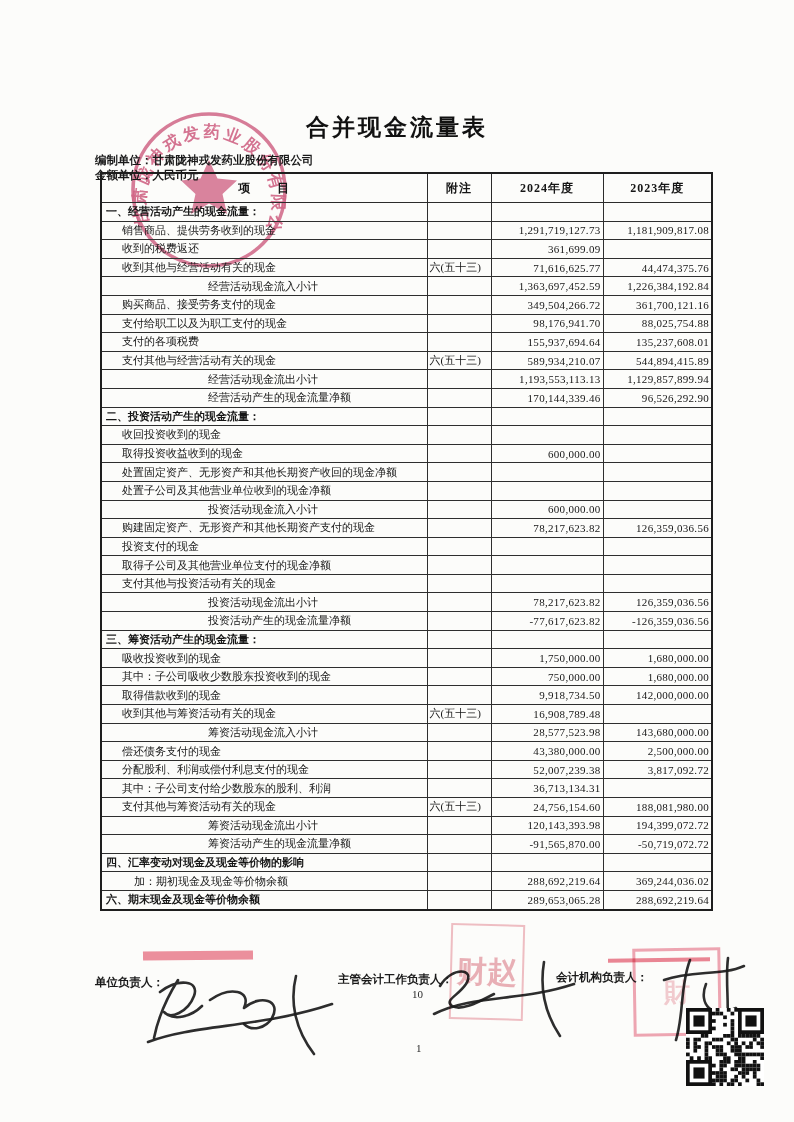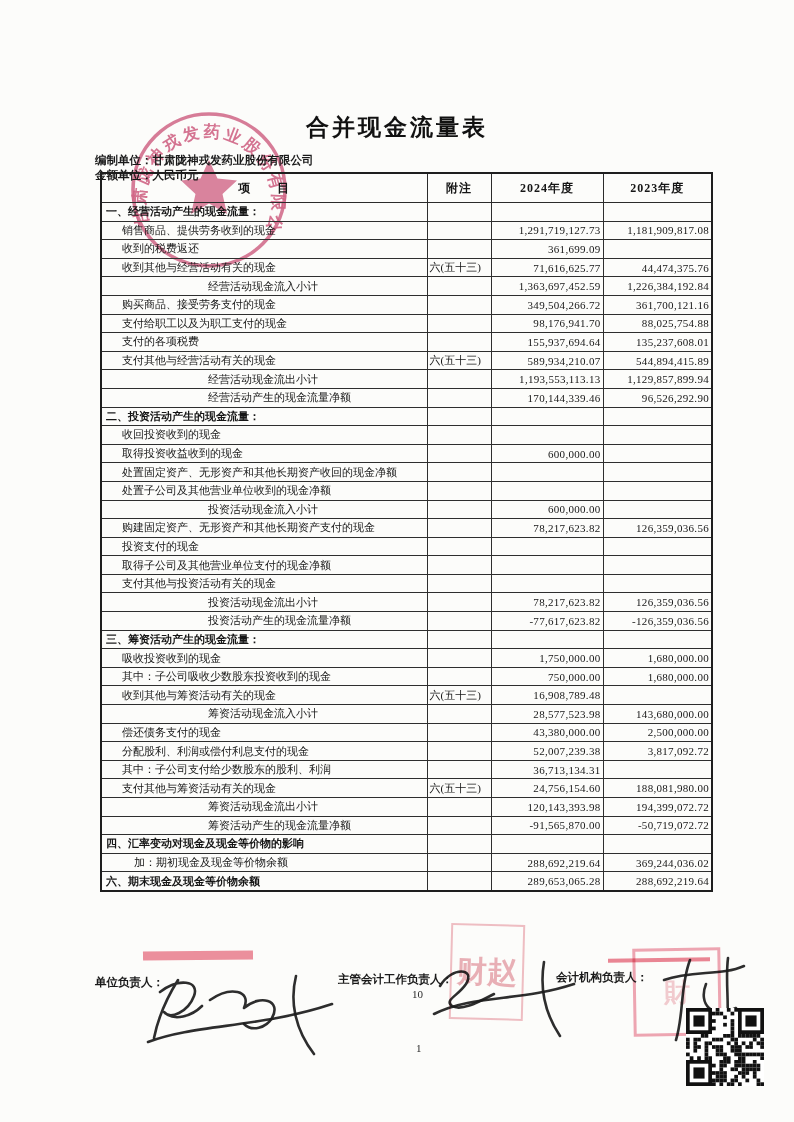--- a/index.html
+++ b/index.html
@@ -256,20 +256,26 @@
           <td class="c-item item">吸收投资收到的现金</td>
           <td class="c-note"></td>
           <td class="c-num">1,750,000.00</td>
           <td class="c-num">1,680,000.00</td>
         </tr>
         <tr>
           <td class="c-item item">其中：子公司吸收少数股东投资收到的现金</td>
           <td class="c-note"></td>
           <td class="c-num">750,000.00</td>
           <td class="c-num">1,680,000.00</td>
+        </tr>
+        <tr>
+          <td class="c-item item">取得借款收到的现金</td>
+          <td class="c-note"></td>
+          <td class="c-num">9,918,734.50</td>
+          <td class="c-num">142,000,000.00</td>
         </tr>
         <tr>
           <td class="c-item item">收到其他与筹资活动有关的现金</td>
           <td class="c-note">六(五十三)</td>
           <td class="c-num">16,908,789.48</td>
           <td class="c-num"></td>
         </tr>
         <tr>
           <td class="c-item subtotal">筹资活动现金流入小计</td>
           <td class="c-note"></td>

